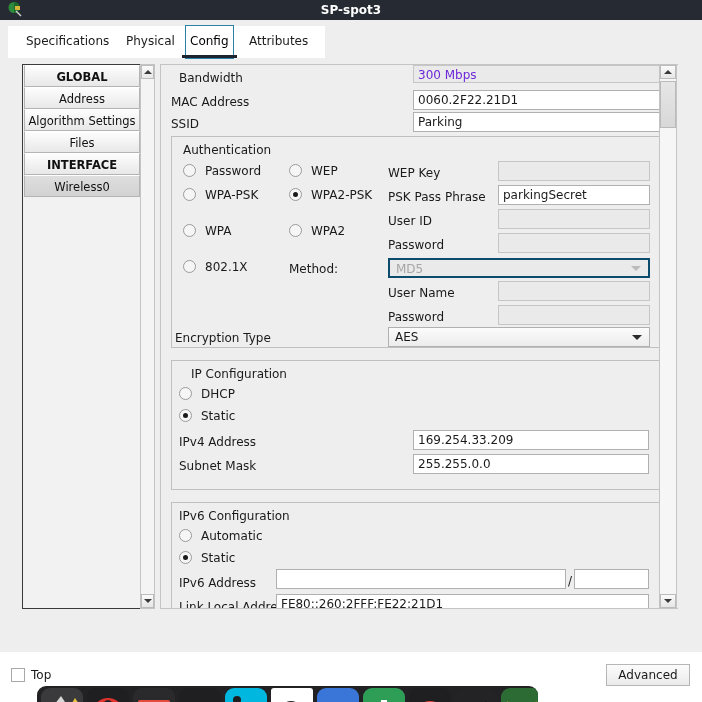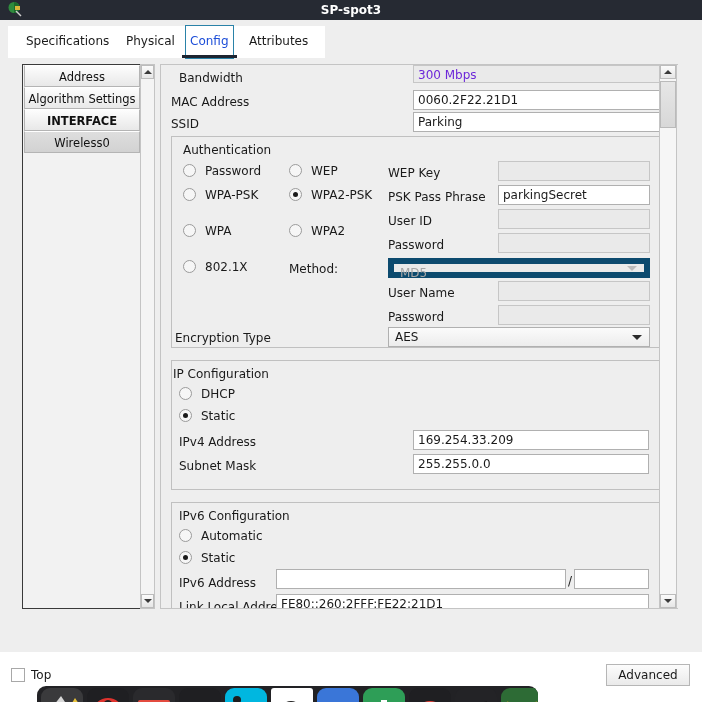--- a/index.html
+++ b/index.html
@@ -67,21 +67,21 @@
     height: 32px;
     line-height: 30px;
     font-size: 12px;
     color: #1a1a1a;
     padding: 0 4px;
     white-space: nowrap;
     cursor: pointer;
   }
   .tab.selected {
     outline: 1px solid #2a82a8;
-    color: #1d4ed8;
+    color: #000000;
   }
   .tab.selected::after {
     content: "";
     position: absolute;
     left: -4px; bottom: 0px;
     width: calc(100% + 8px);
     height: 3px;
     background: #1d2430;
   }
 
@@ -252,21 +252,21 @@
   .combo {
     position: absolute;
     background: linear-gradient(#fbfbfb, #ececec);
     border: 1px solid #b0b0b0;
     box-sizing: border-box;
     height: 20px;
     cursor: pointer;
   }
   .combo.disabled {
     background: #eaeaea;
-    border: 6px solid #0c4a6e;
+    border: 2px solid #0c4a6e;
   }
   .combo .cval {
     position: absolute;
     left: 6px; top: 0;
     line-height: 18px;
     font-size: 12px;
     color: #1a1a1a;
   }
   .combo.disabled .cval { color: #a6a6a6; }
   .combo .carrow {
@@ -348,22 +348,24 @@
 
   <div id="tabstrip">
     <div id="tabstrip-bg"></div>
     <div class="tab" style="left:14px;">Specifications</div>
     <div class="tab" style="left:114px;">Physical</div>
     <div class="tab selected" style="left:178px;">Config</div>
     <div class="tab" style="left:237px;text-align:center;">Attributes</div>
   </div>
 
   <div id="sidebar">
+    <div class="side-btn header">GLOBAL</div>
     <div class="side-btn">Address</div>
     <div class="side-btn">Algorithm Settings</div>
+    <div class="side-btn">Files</div>
     <div class="side-btn header">INTERFACE</div>
     <div class="side-btn active">Wireless0</div>
   </div>
 
   <div id="sidebar-scroll">
     <div class="sb-arrow up">
         <span class="glyph"></span>
       </div>
     <div class="sb-arrow down">
         <span class="glyph"></span>
@@ -430,21 +432,21 @@
     <span class="lbl" style="left:227px; top:244px;">Password</span>
     <div class="txt disabled" style="left:337px; top:240px; width:152px;"></div>
 
     <span class="lbl" style="left:14px; top:265px;">Encryption Type</span>
     <div class="combo" style="left:227px; top:262px; width:262px;">
       <span class="cval">AES</span>
       <span class="carrow"></span>
     </div>
 
     <div class="group" style="left:10px; top:295px; width:492px; height:130px;"></div>
-    <span class="group-title" style="left:12px; top:302px;">IP Configuration</span>
+    <span class="group-title" style="left:30px; top:302px;">IP Configuration</span>
 
     <span class="radio" style="left:18px; top:322px;"></span>
     <span class="radio-lbl" style="left:40px; top:322px;">DHCP</span>
 
     <span class="radio checked" style="left:18px; top:344px;"></span>
     <span class="radio-lbl" style="left:40px; top:344px;">Static</span>
 
     <span class="lbl" style="left:18px; top:369px;">IPv4 Address</span>
     <div class="txt" style="left:252px; top:365px; width:236px;">169.254.33.209</div>
 

